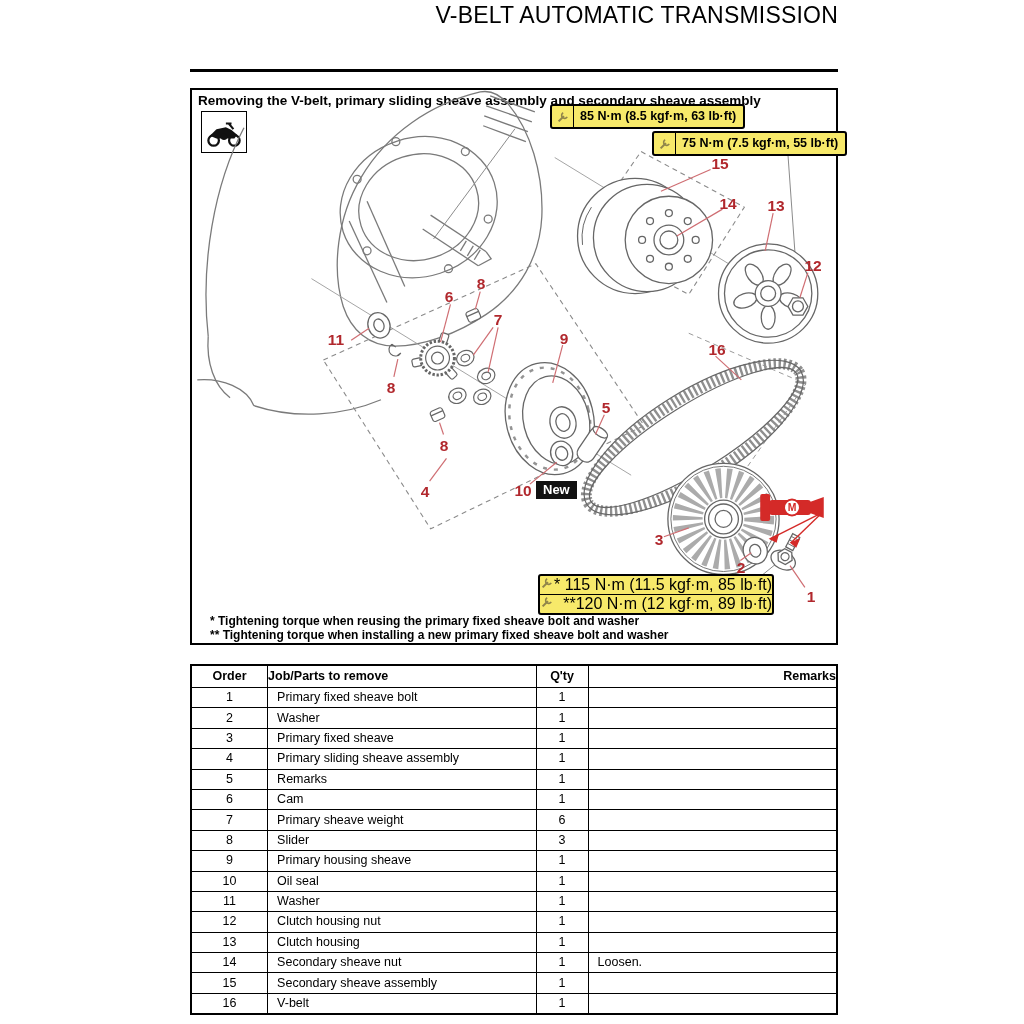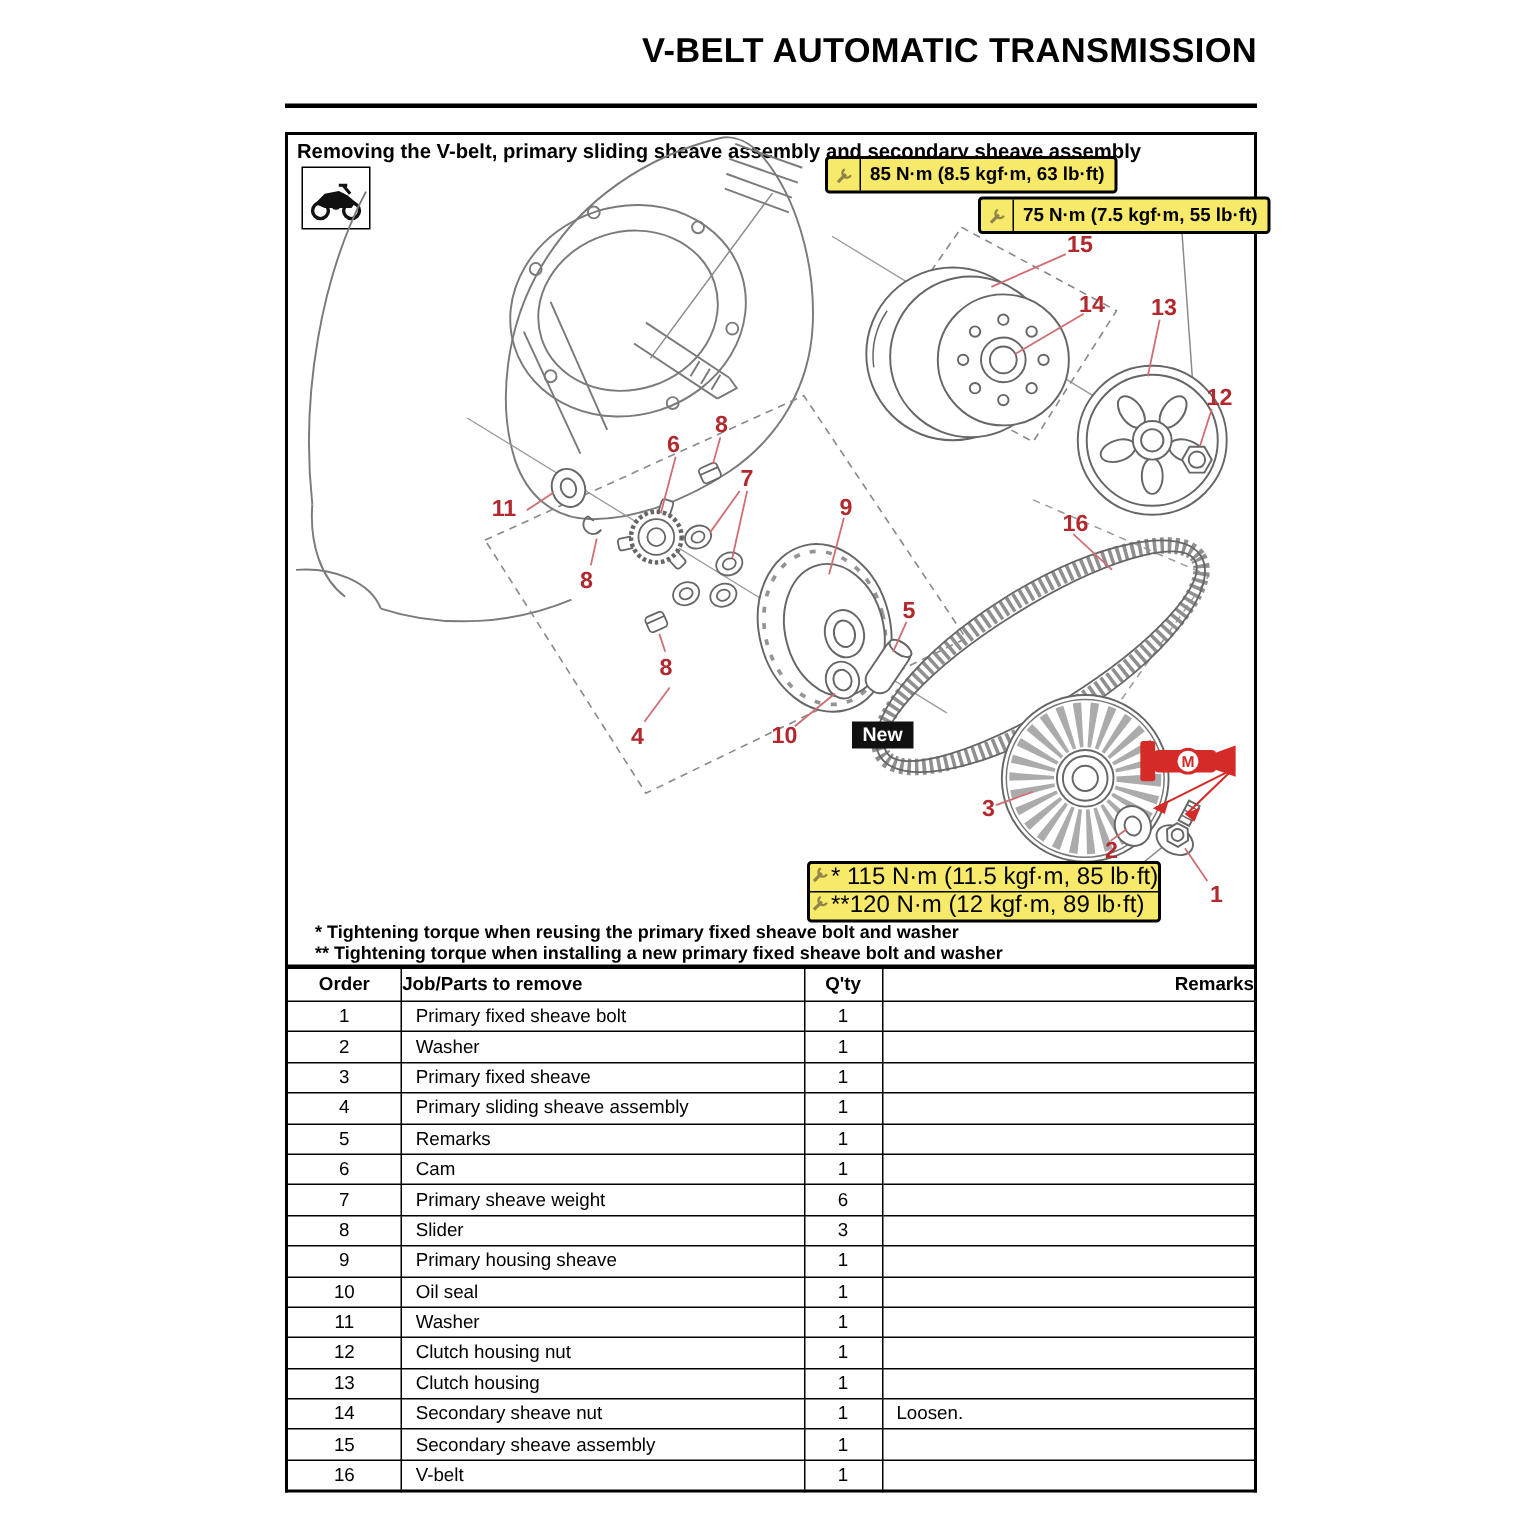--- a/index.html
+++ b/index.html
@@ -1,33 +1,33 @@
 <!DOCTYPE html>
 <html><head>
 <meta charset="utf-8">
 <style>
   html,body{margin:0;padding:0;background:#fff;}
   #page{position:relative;width:1024px;height:1024px;background:#fff;font-family:"Liberation Sans",sans-serif;color:#000;overflow:hidden;}
-  #title{position:absolute;top:20px;right:186px;font-size:23px;font-weight:bold;letter-spacing:.2px;white-space:nowrap;}
+  #title{position:absolute;top:2px;right:186px;font-size:23px;font-weight:normal;letter-spacing:.2px;white-space:nowrap;}
   #rule{position:absolute;left:190px;top:69px;width:648px;height:3px;background:#000;}
   #figure{position:absolute;left:190px;top:88px;width:648px;height:557px;border:2px solid #000;box-sizing:border-box;}
   #figure .heading{position:absolute;left:6px;top:3px;font-size:13.5px;font-weight:bold;white-space:nowrap;}
   #moto-box{position:absolute;left:9px;top:21px;width:46px;height:42px;border:1.6px solid #000;box-sizing:border-box;display:flex;align-items:center;justify-content:center;background:#fff;}
   .diagram{position:absolute;left:0;top:0;width:100%;height:100%;}
   .torque{position:absolute;display:inline-flex;align-items:stretch;background:#f7e96a;border:2px solid #000;border-radius:3px;white-space:nowrap;z-index:5;margin-left:36px;}
   .torque .wcell{display:flex;align-items:center;justify-content:center;width:21px;border-right:1.6px solid #000;}
   .torque .ttext{font-size:12.5px;font-weight:bold;padding:2px 7px 2px 6px;line-height:17px;}
   .torque2{position:absolute;background:#f7e96a;border:2px solid #000;border-radius:3px;z-index:5;}
   .torque2 .trow{display:flex;align-items:stretch;white-space:nowrap;}
-  .torque2 .trow + .trow{border-top:1.6px solid #000;}
+  .torque2 .trow + .trow{border-top:1.6px solid #000;justify-content:space-between;}
   .callout{position:absolute;transform:translate(-50%,-50%);font-size:15.5px;font-weight:bold;color:#b1282d;z-index:6;line-height:1;}
-  #new-tag{position:absolute;left:344px;top:391px;background:#111;color:#fff;font-size:13px;font-weight:bold;padding:1px 7px 2px;z-index:6;margin-left:32px;}
+  #new-tag{position:absolute;left:344px;top:391px;background:#111;color:#fff;font-size:13px;font-weight:bold;padding:1px 7px 2px;z-index:6;}
   .footnote{position:absolute;left:18px;font-size:12px;font-weight:bold;white-space:nowrap;}
   #fn1{top:524px;} #fn2{top:538px;}
-  #parts-table{position:absolute;left:190px;top:644px;width:648px;border-collapse:collapse;table-layout:fixed;padding-left:21px;}
+  #parts-table{position:absolute;left:190px;top:664px;width:648px;border-collapse:collapse;table-layout:fixed;padding-left:21px;}
   #parts-table th,#parts-table td{border:1px solid #000;font-size:12.5px;padding:0;height:19.4px;line-height:13px;background:#fff;}
   #parts-table th{font-weight:bold;text-align:center;height:21px;}
   #parts-table{border:2px solid #000;}
   .c-order{width:75px;text-align:center;}
   .c-job{width:267px;text-align:left;padding-left:9px !important;}
   .c-qty{width:51px;text-align:center;}
   .c-rem{width:247px;text-align:left;padding-left:9px !important;}
   svg{display:block;}
 </style>
 </head>

